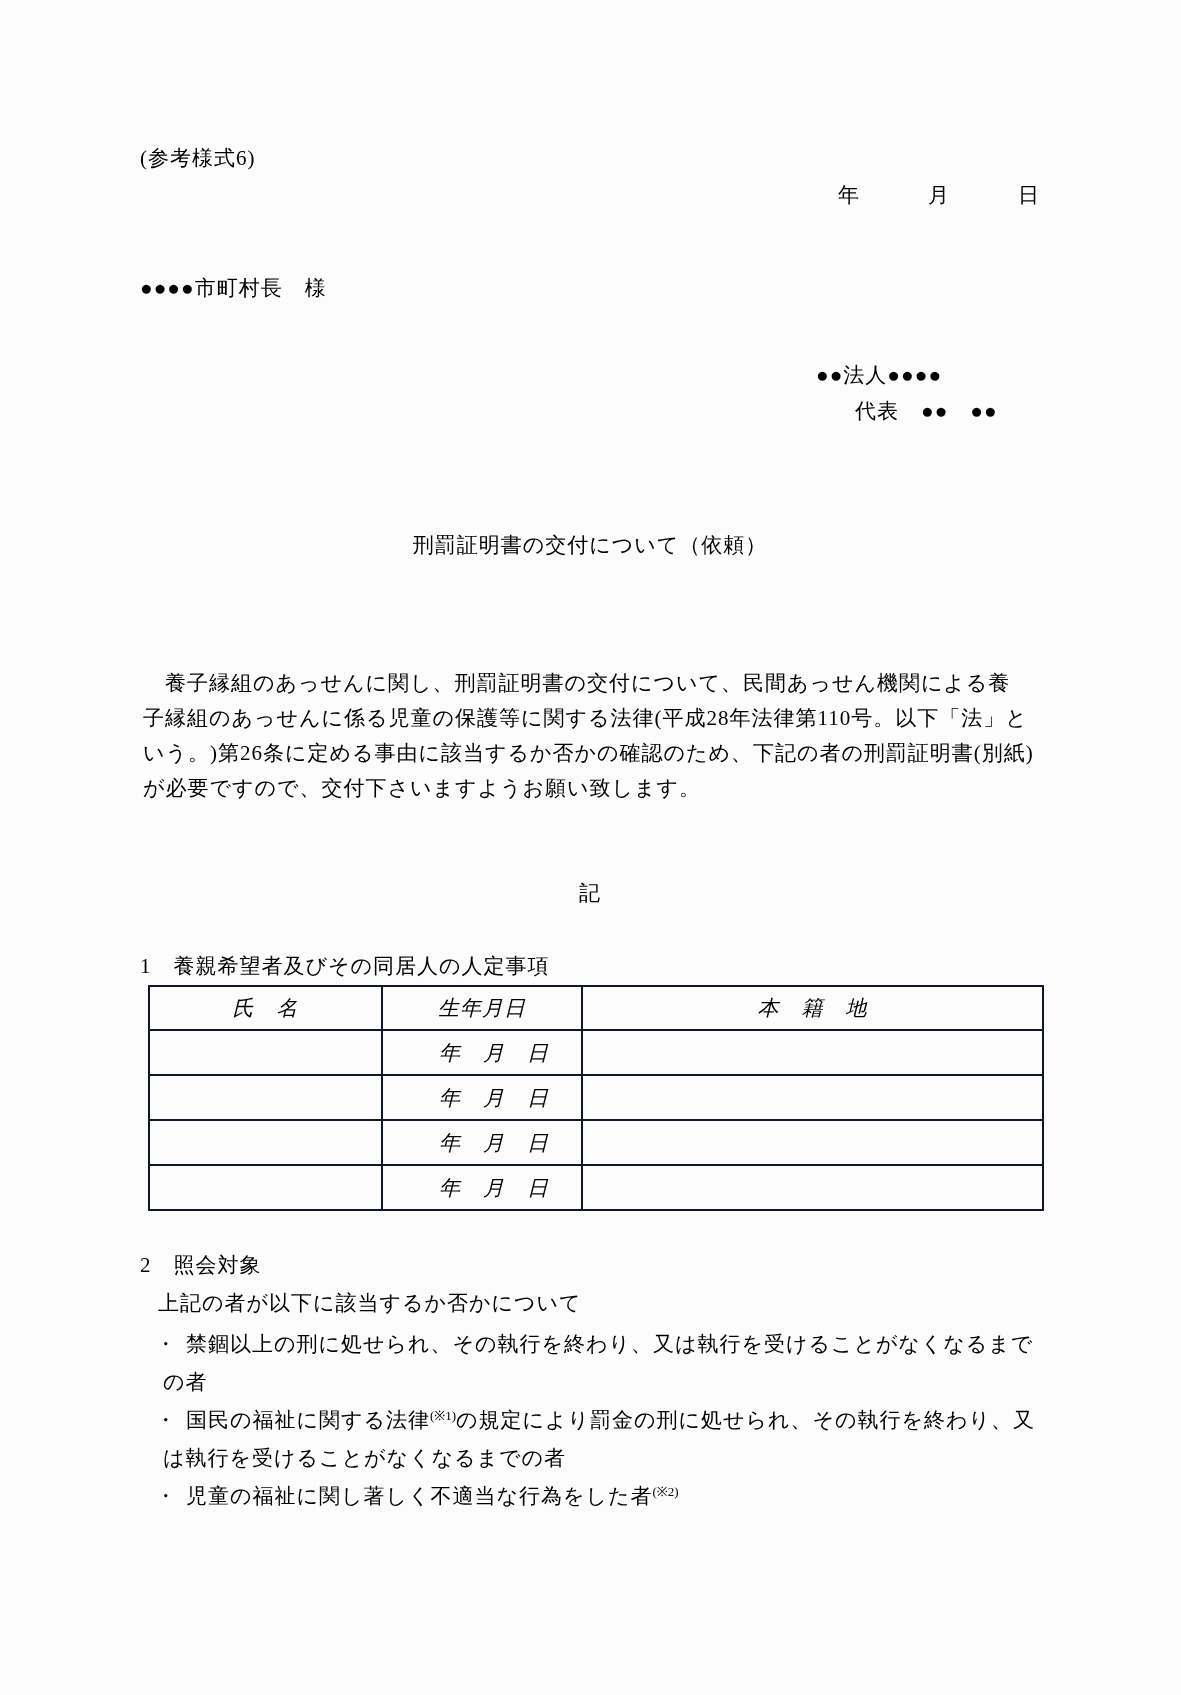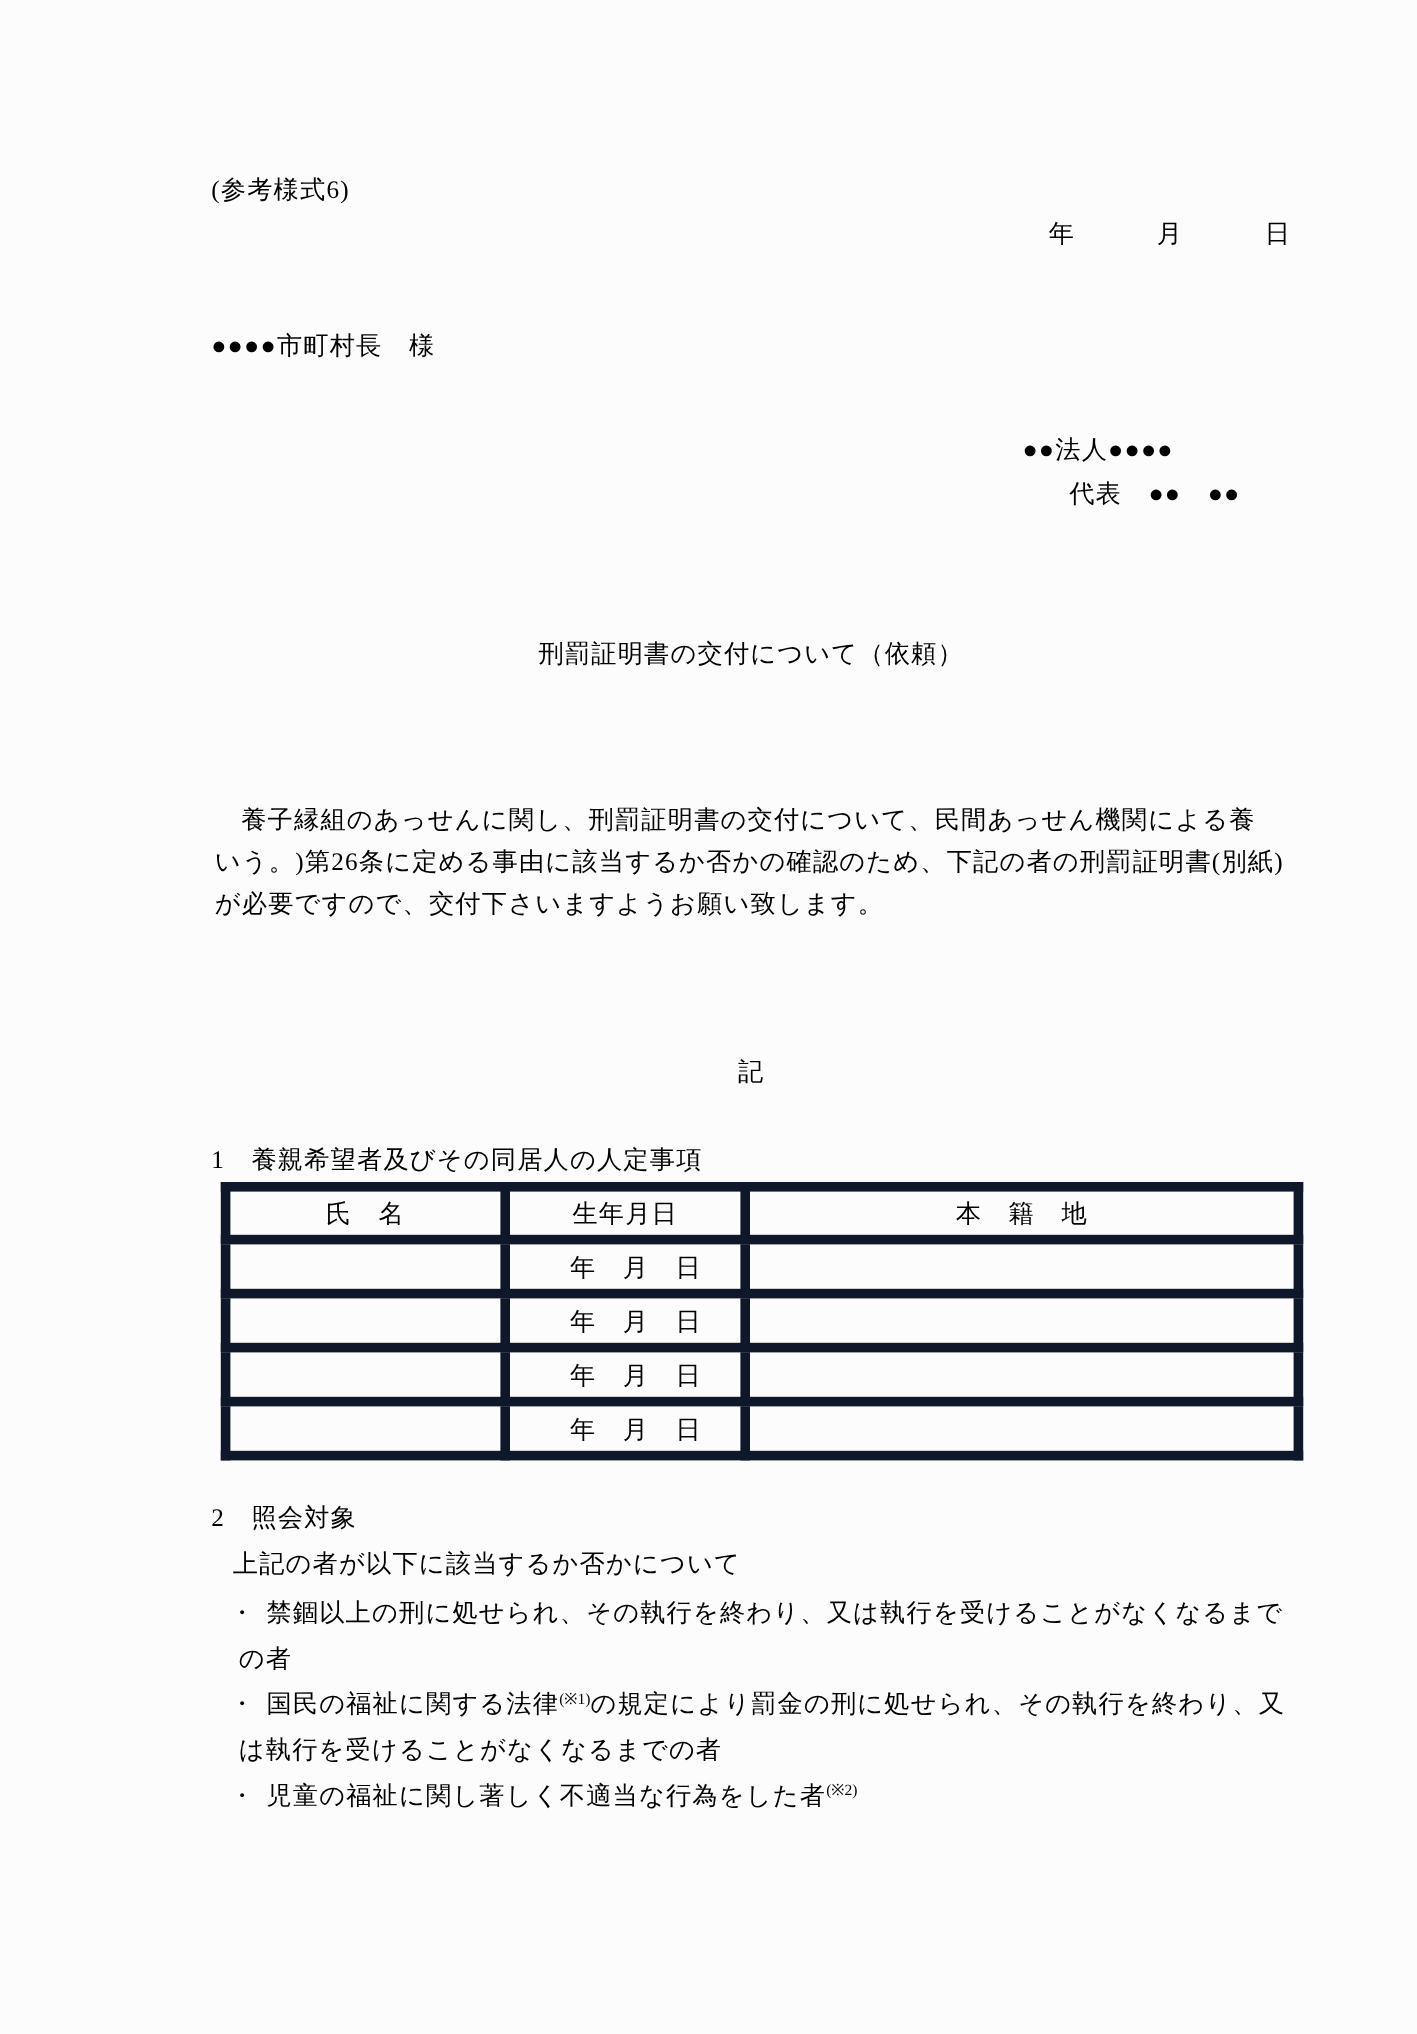--- a/index.html
+++ b/index.html
@@ -9,42 +9,43 @@
     width: 1181px;
     height: 1695px;
     margin: 0 auto;
     background: #fcfcfc;
     color: #000;
     font-family: "Liberation Serif", "DejaVu Serif", serif;
     font-size: 21px;
     letter-spacing: 1px;
     overflow: hidden;
   }
-  .abs { position: absolute; margin-left: 36px; }
+  .abs { position: absolute; }
   .ref-label     { top: 144px; left: 140px; }
   .date-line     { top: 181px; left: 838px; white-space: nowrap; }
   .date-line .dsep { display: inline-block; width: 68px; }
   .addressee     { top: 274px; left: 140px; }
   .sender-org    { top: 361px; left: 816px; }
   .sender-rep    { top: 397px; left: 855px; }
   .doc-title     { top: 531px; left: 140px; width: 900px; text-align: center; }
   .body-par      { top: 666px; left: 143px; width: 920px; line-height: 35px; }
   .body-par .bline { white-space: nowrap; }
   .ki-marker     { top: 879px; left: 140px; width: 900px; text-align: center; }
   .s1-heading    { top: 952px; left: 140px; }
   .id-table {
     top: 985px; left: 148px;
     border-collapse: collapse;
     table-layout: fixed;
   }
   .id-table td {
-    border: 8px solid #0f172a;
+    border: 2px solid #0f172a;
     height: 45px;
     vertical-align: middle;
     font-size: 21px;
+    font-style: italic;
   }
   .id-table .hrow td { height: 44px; text-align: center; }
   .col-name     { width: 233px; }
   .col-birth    { width: 200px; }
   .col-registry { width: 461px; }
   .birth-cell { text-align: right; padding-right: 32px; }
   .s2-heading    { top: 1251px; left: 140px; }
   .s2-intro      { top: 1289px; left: 158px; }
   .bullet-list   { top: 1325px; left: 155px; width: 890px; }
   .bullet-item {
@@ -77,20 +78,21 @@
 
   <div class="abs addressee">●●●●市町村長　様</div>
 
   <div class="abs sender-org">●●法人●●●●</div>
   <div class="abs sender-rep">代表　●●　●●</div>
 
   <div class="abs doc-title">刑罰証明書の交付について（依頼）</div>
 
   <div class="abs body-par">
     <div class="bline">　養子縁組のあっせんに関し、刑罰証明書の交付について、民間あっせん機関による養</div>
+    <div class="bline">子縁組のあっせんに係る児童の保護等に関する法律(平成28年法律第110号。以下「法」と</div>
     <div class="bline">いう。)第26条に定める事由に該当するか否かの確認のため、下記の者の刑罰証明書(別紙)</div>
     <div class="bline">が必要ですので、交付下さいますようお願い致します。</div>
   </div>
 
   <div class="abs ki-marker">記</div>
 
   <div class="abs s1-heading">1　養親希望者及びその同居人の人定事項</div>
 
   <table class="abs id-table">
     <tbody>

